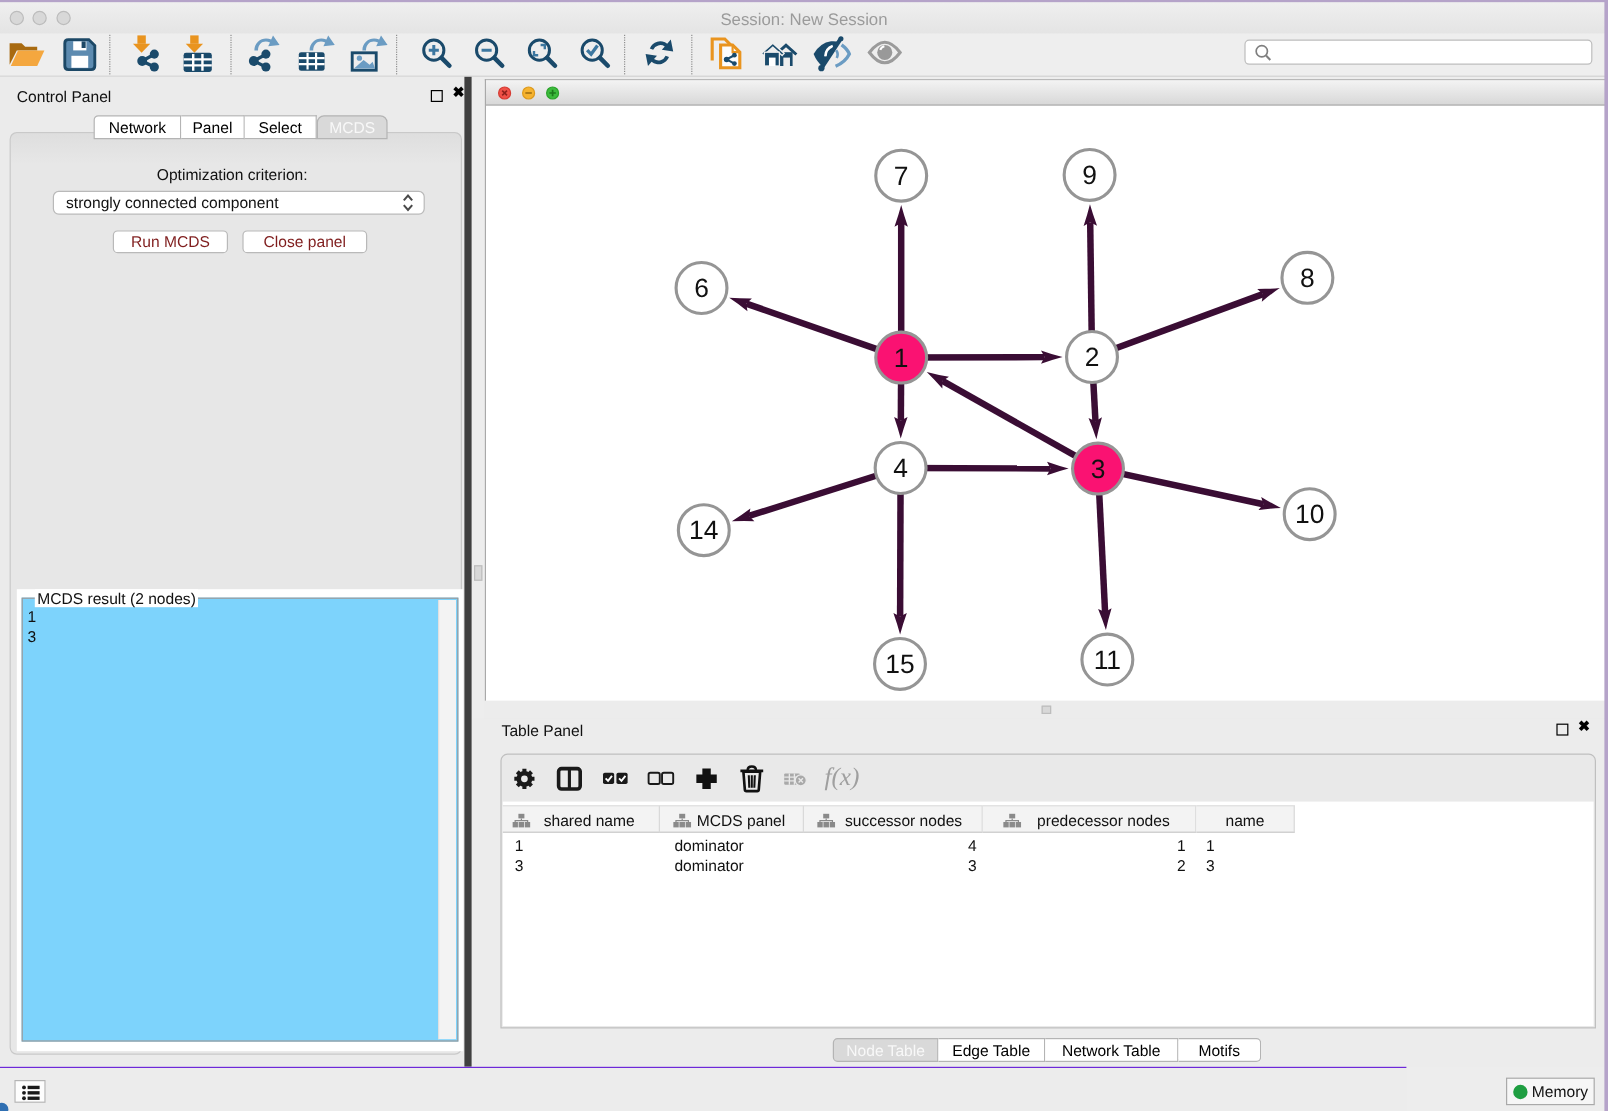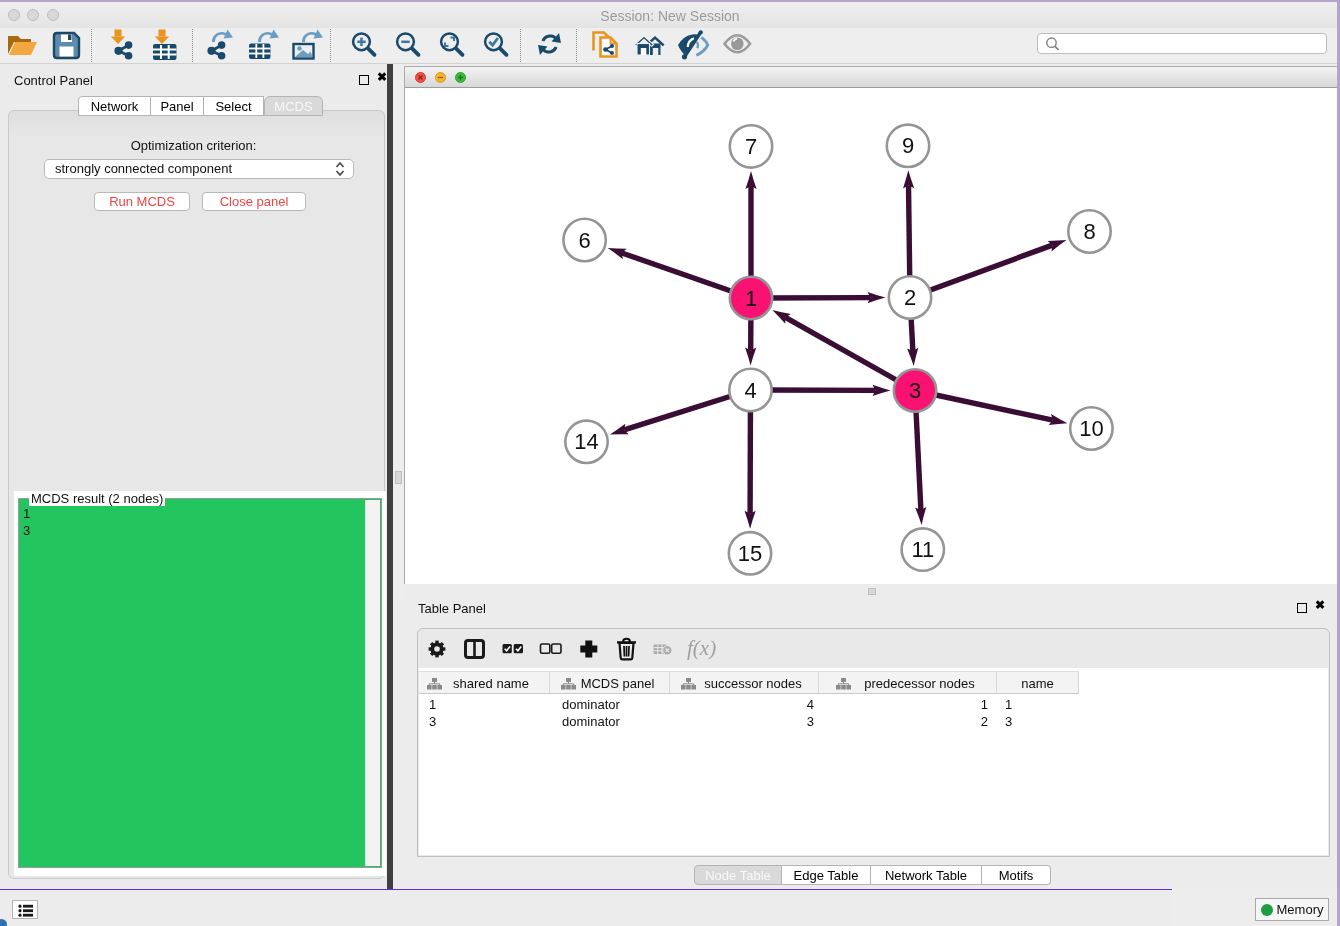--- a/index.html
+++ b/index.html
@@ -32,25 +32,25 @@
     font-size:13px; color:#000; text-align:center; line-height:19px; }
   .tab.sel { background:#d9d9d9; color:#f8f8f8; border-radius:6px 6px 0 0; }
   #cp-inner { position:absolute; left:8px; top:46px; width:377px; height:769px;
     background:linear-gradient(#dedede, #e7e7e7 26px); border:1px solid #c9c9c9; border-radius:6px; }
   #opt-label { position:absolute; left:0; top:74px; width:100%; text-align:center;
     font-size:13px; color:#111; }
   #opt-select { position:absolute; left:44px; top:95px; width:310px; height:20px;
     background:#fff; border:1px solid #b9b9b9; border-radius:5px;
     font-size:13px; color:#111; line-height:18px; padding-left:10px; }
   .btn { position:absolute; top:128px; height:19px; background:#fff;
-    border:1px solid #b9b9b9; border-radius:4px; font-size:13px; color:#ef4444;
+    border:1px solid #b9b9b9; border-radius:4px; font-size:13px; color:#7f1d1d;
     text-align:center; line-height:17px; }
   #mcds-box { position:absolute; left:14px; top:427px; width:372px; height:385px; background:#fff; }
   #mcds-field { position:absolute; left:4px; top:7px; right:4px; bottom:8px;
-    border:1px solid #9a9a9a; background:#22c55e;text-decoration:underline; }
+    border:1px solid #9a9a9a; background:#7dd3fc;text-decoration:underline; }
   #mcds-legend { position:absolute; left:10px; top:-8px; background:#fff; padding:0 2px;
     font-size:13px; color:#111; }
   #mcds-text { position:absolute; left:4px; top:6px; font-size:13px; color:#111; line-height:17px; }
   #mcds-scroll { position:absolute; top:1px; right:1px; width:15px; bottom:1px;
     background:#f3f3f3; border-left:1px solid #e0e0e0; }
 
   
   #netwin { left:404px; top:66px; width:936px; height:518px; background:#fff;
     border:1px solid #a9a9a9; border-bottom:none; }
   #nethead { position:absolute; left:0; top:0; width:100%; height:21px;

